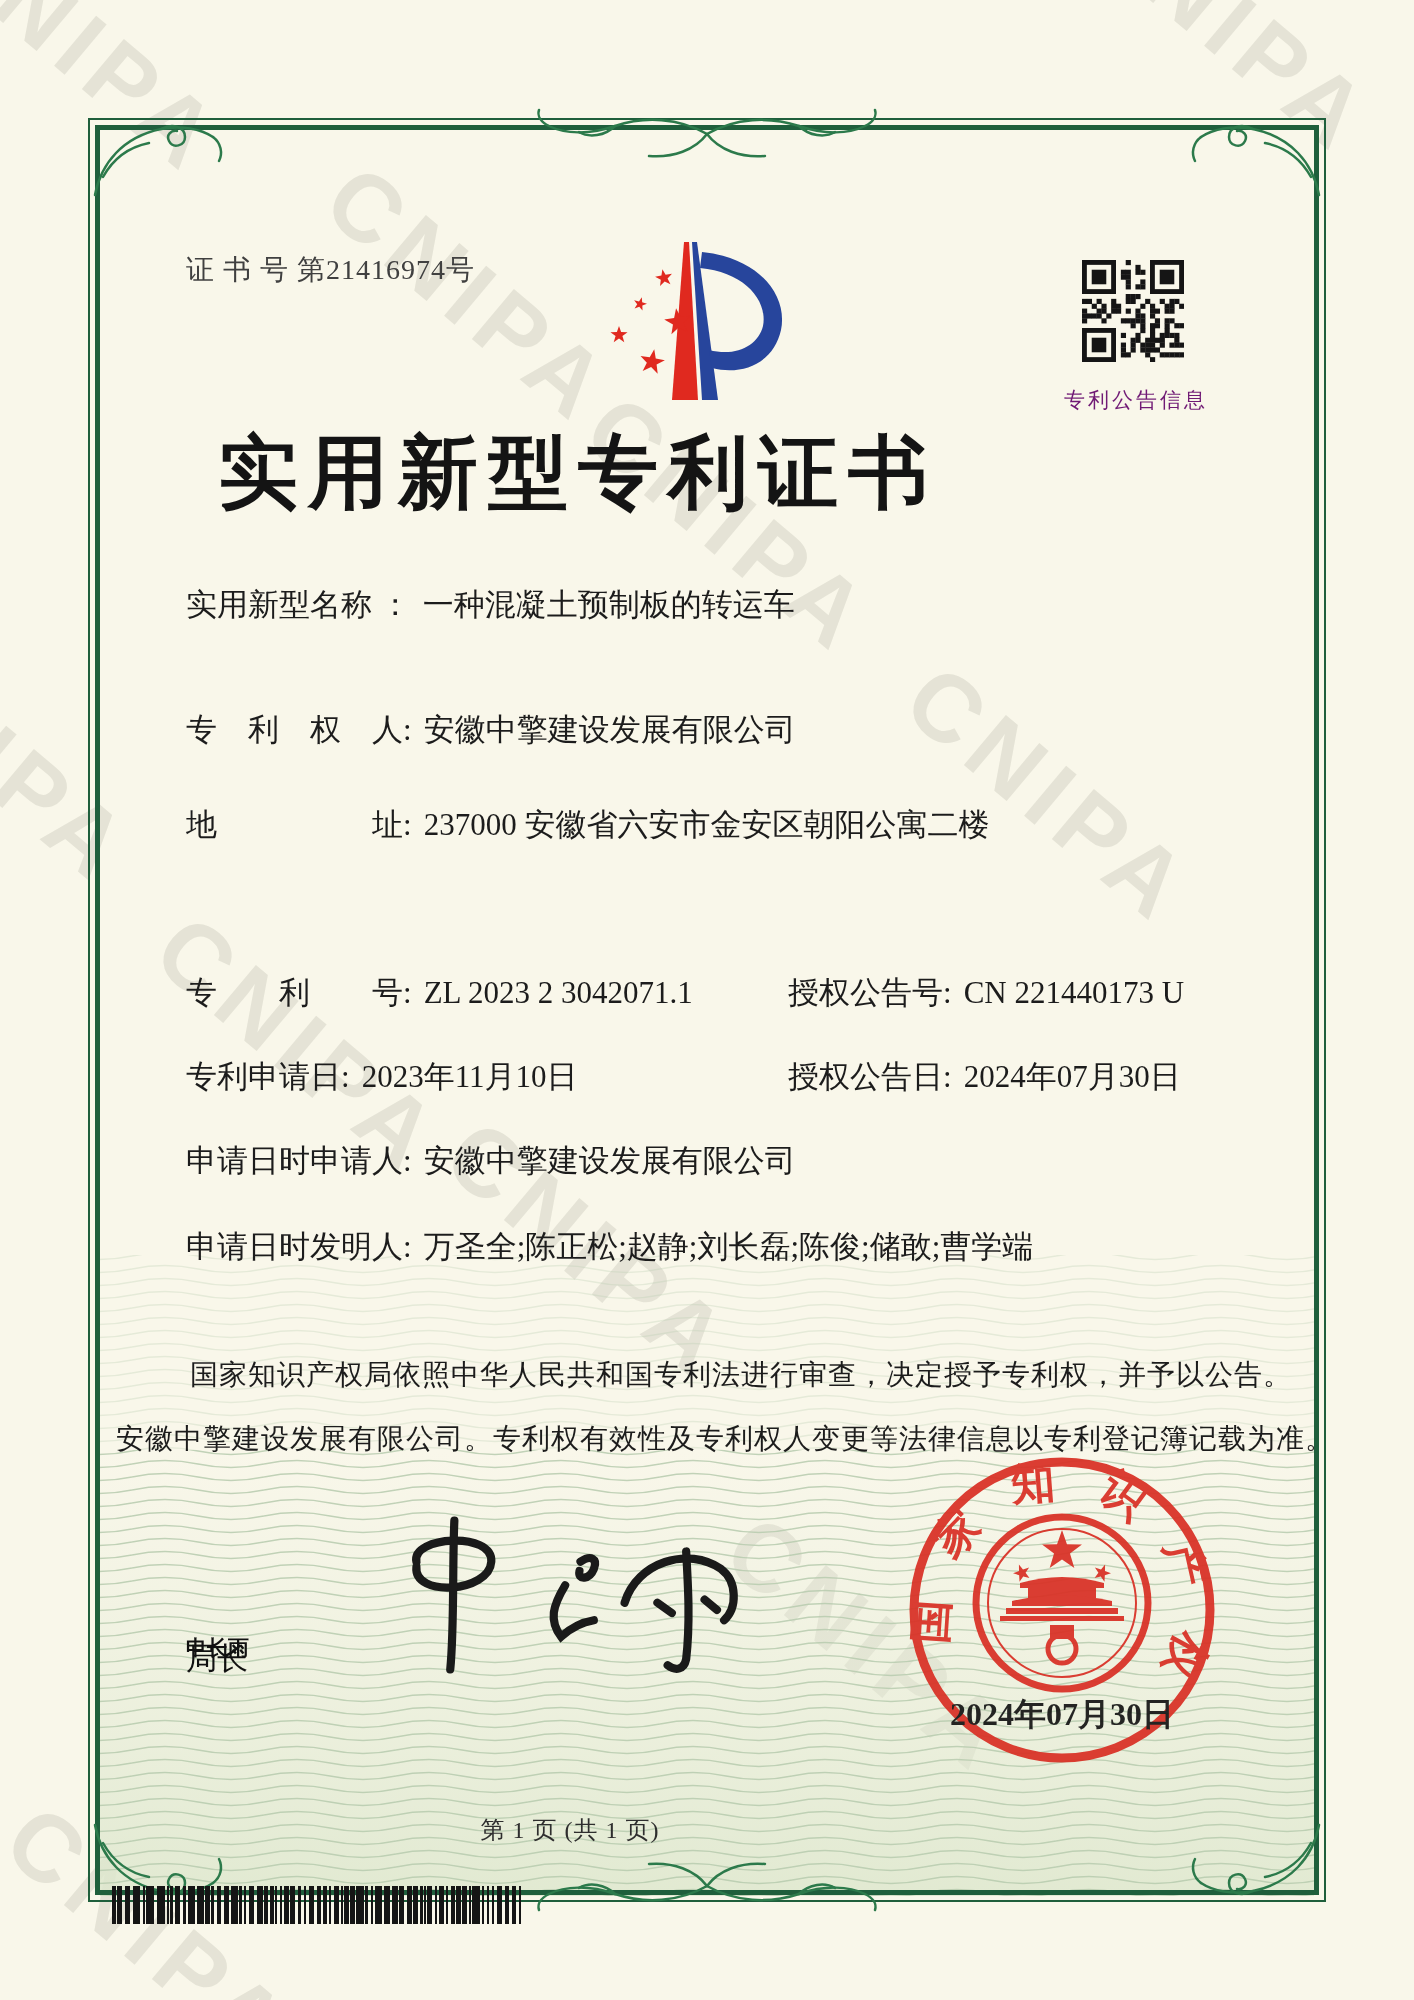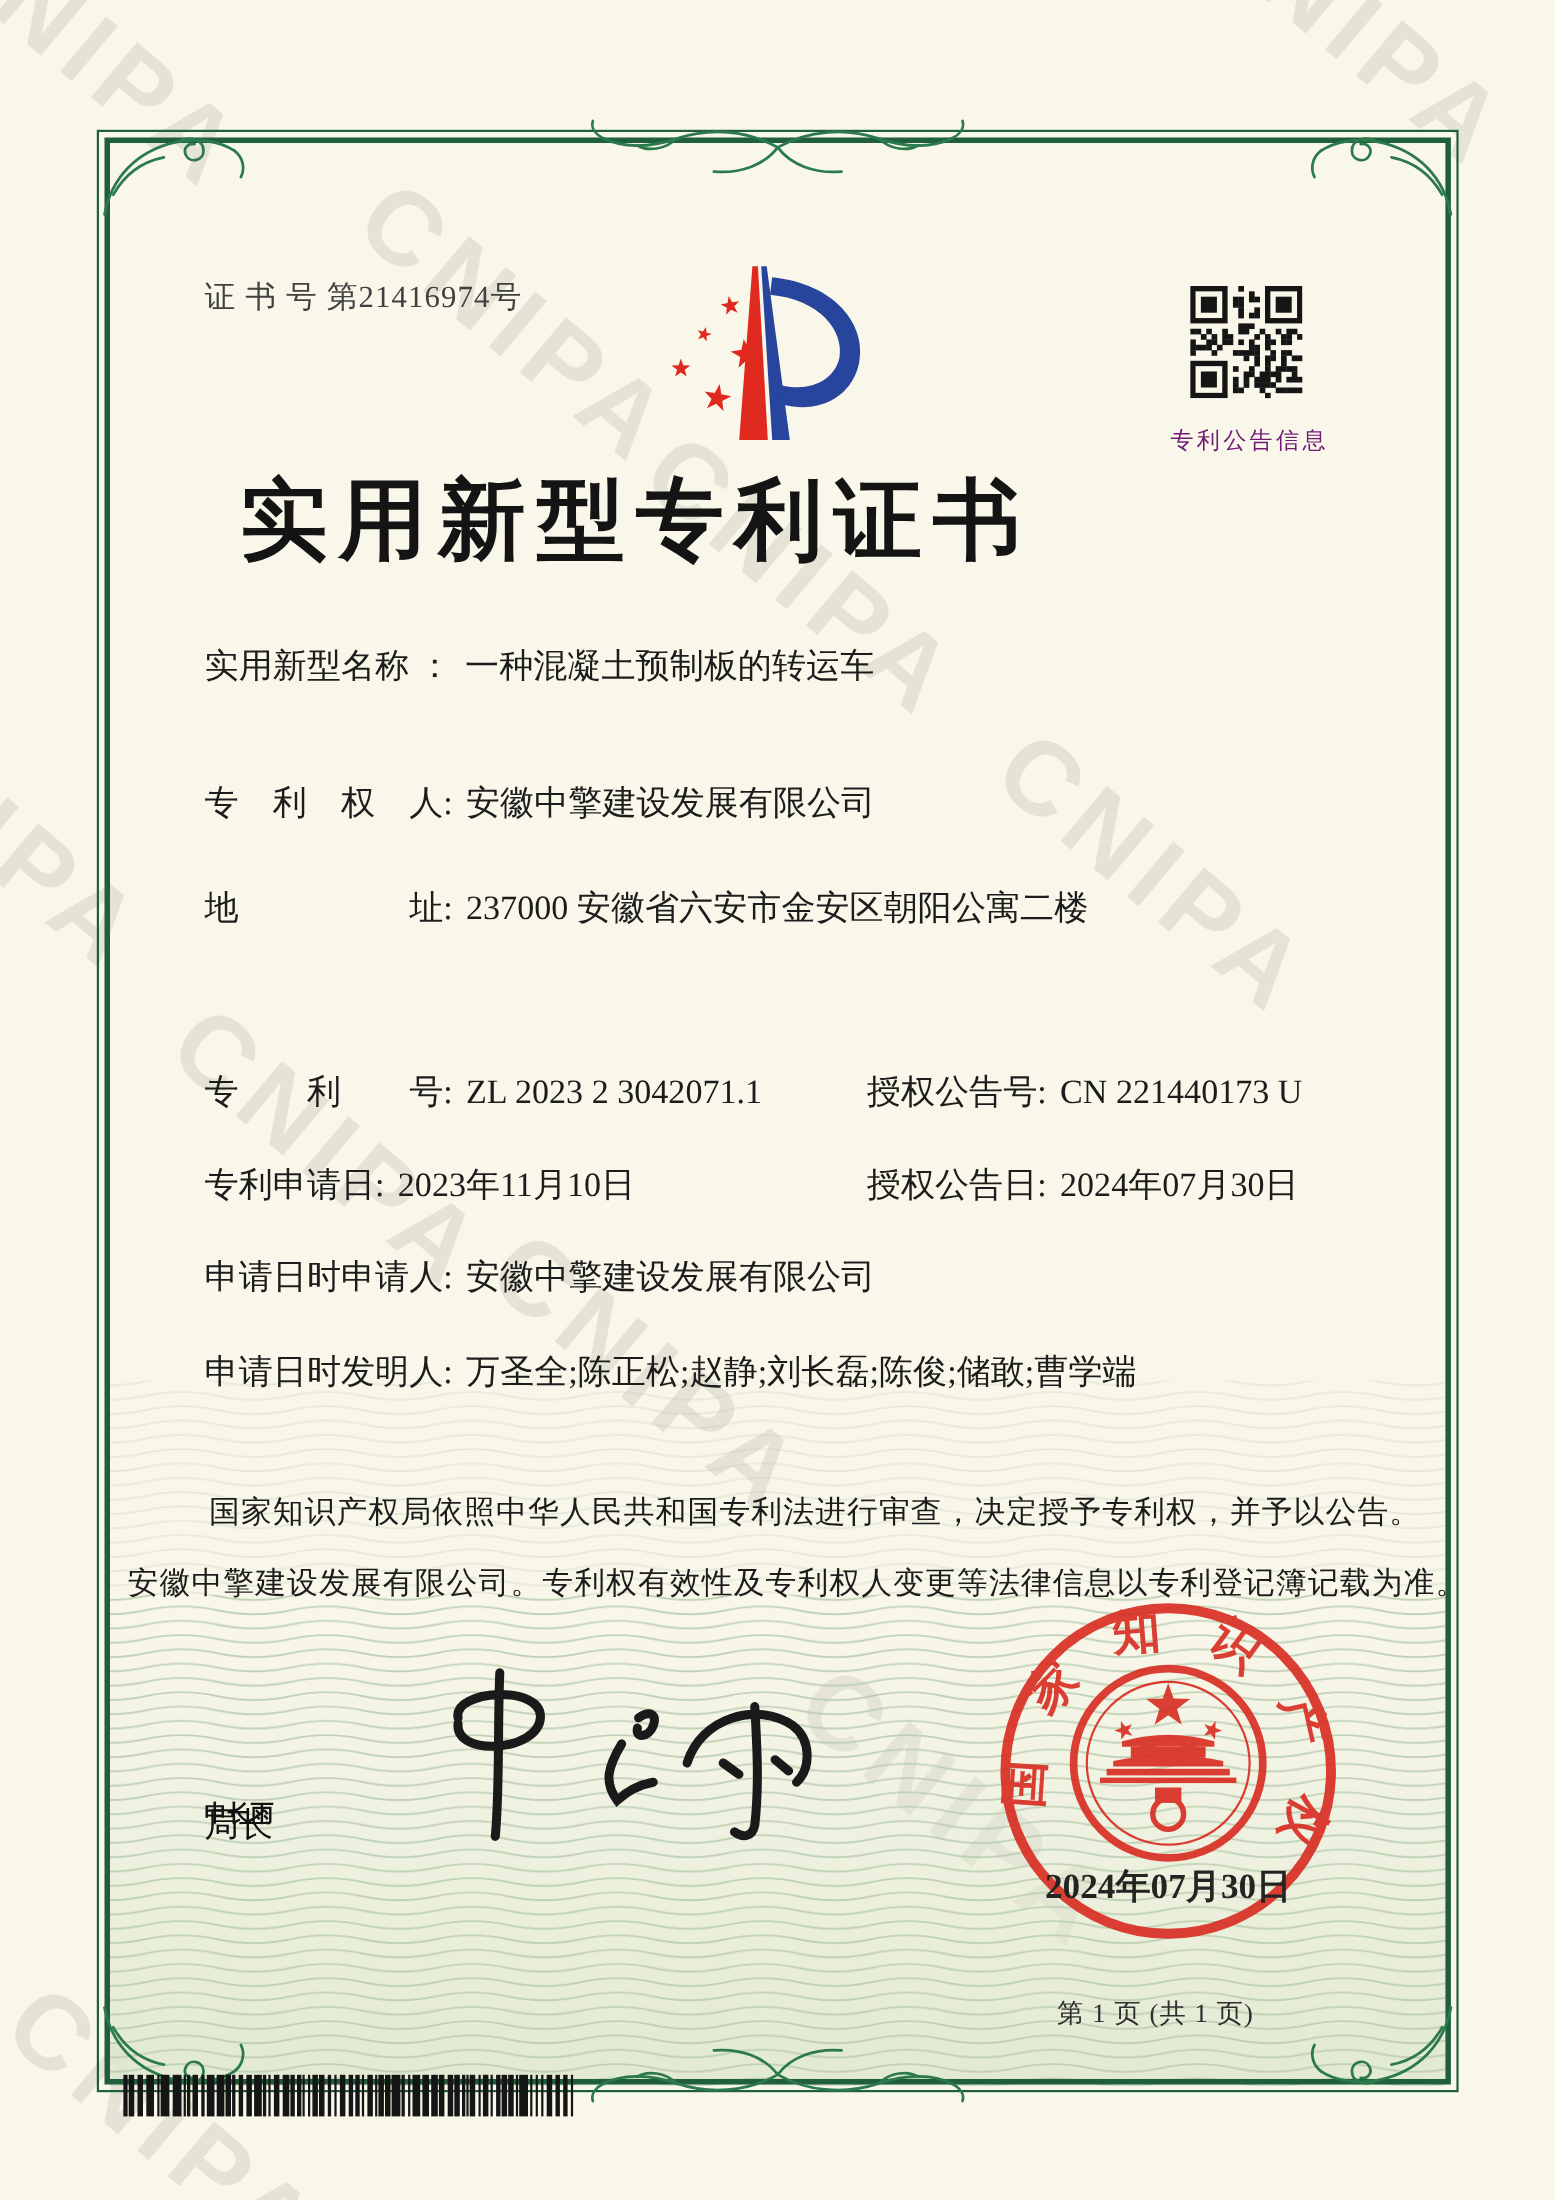--- a/index.html
+++ b/index.html
@@ -33,21 +33,21 @@
   .row .col2 .lbl{margin-right:12px;}
 
   .stmt{position:absolute;font-size:28px;letter-spacing:1px;color:#1c1c1c;white-space:nowrap;}
 
   .officer-title{position:absolute;left:186px;top:1638px;font-size:31px;font-weight:normal;
       font-family:"Liberation Sans",sans-serif;color:#111;}
   .officer-name{position:absolute;left:186px;top:1634px;font-size:21px;font-weight:bold;
       font-family:"Liberation Sans",sans-serif;color:#111;}
   .signature{position:absolute;left:360px;top:1505px;}
   .seal{position:absolute;left:903px;top:1453px;}
-  .footer{position:absolute;left:0;top:1814px;width:1140px;text-align:right;
+  .footer{position:absolute;left:0;top:1814px;width:1140px;text-align:center;
       font-size:24px;color:#2e2e2e;letter-spacing:1px;}
   .barcode{position:absolute;left:112px;top:1886px;}
 </style>
 </head>
 <body>
 
 <div class="page">
 
   <div class="wm" style="left:-90px;top:-10px">CNIPA</div>
   <div class="wm" style="left:1060px;top:-30px">CNIPA</div>

